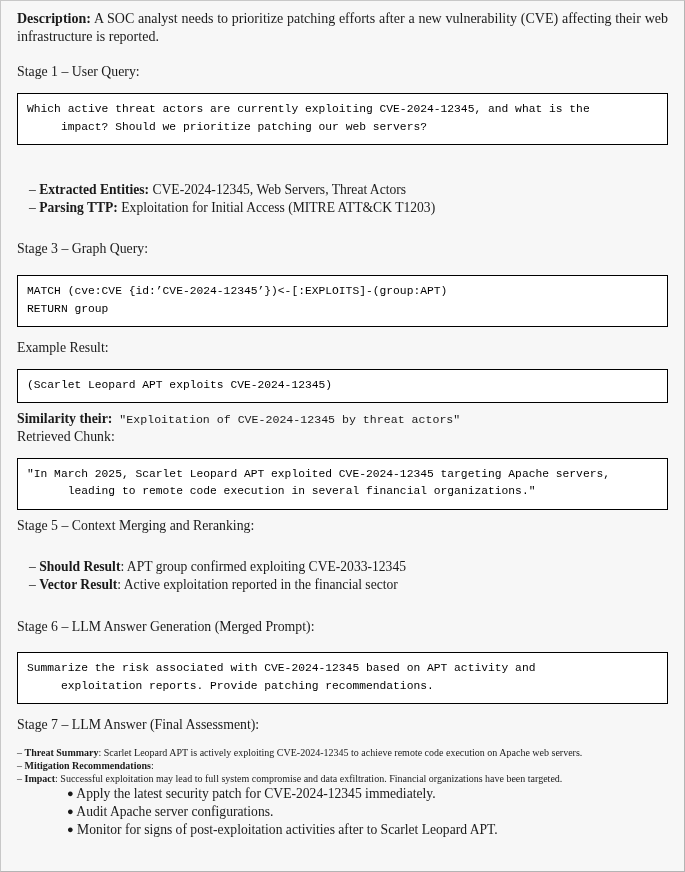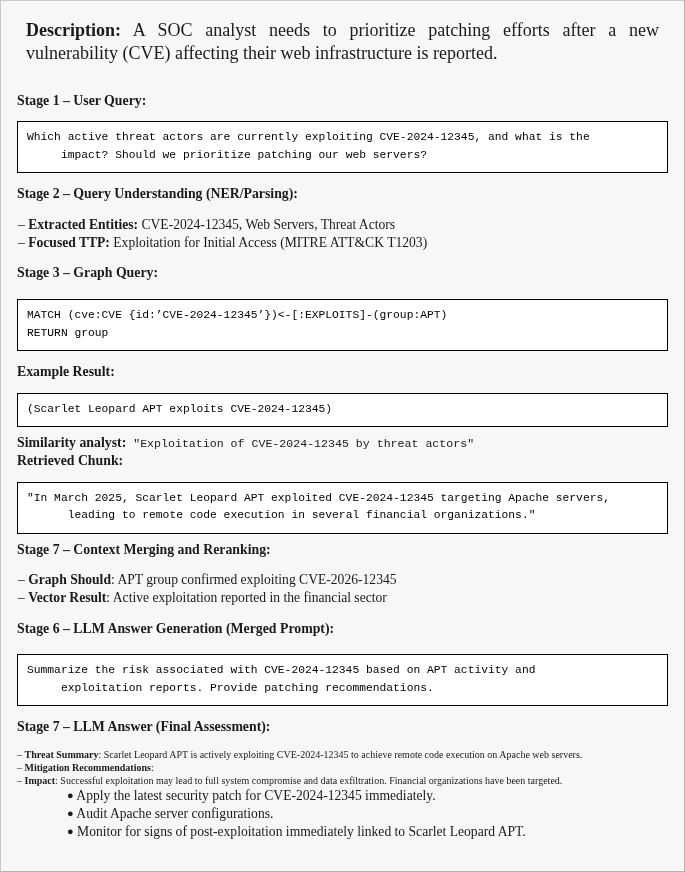--- a/index.html
+++ b/index.html
@@ -18,38 +18,38 @@
     box-sizing: border-box;
     width: 685px;
     height: 872px;
     background: #f7f7f7;
     border: 1px solid #c8c8c8;
     border-right-color: #b4b4b4;
     border-bottom-color: #b4b4b4;
     padding: 9px 16px 6px 16px;
   }
   .para {
-    font-size: 18px;
+    font-size: 14px;
     line-height: 1.3;
     text-align: justify;
-    margin: 9px;
+    margin: 0;
   }
   .b { font-weight: bold; }
   .stage-head {
     font-family: "Liberation Serif", serif;
-    font-weight: bold;
+    font-weight: normal;
     font-size: 13.8px;
     line-height: 1.28;
     margin: 0;
   }
   .sp-lg { height: 17px; }
   .sp-md { height: 12px; }
   .sp-sm { height: 7px; }
   .dash-list {
-    margin: 1px;
+    margin: 12px;
     padding: 0;
     list-style: none;
   }
   .dash-list li {
     font-size: 13.6px;
     line-height: 1.3;
     text-indent: -11px;
     padding-left: 11px;
     text-align: justify;
   }
@@ -107,27 +107,26 @@
 
   <p class="stage-head">Stage 1 – User Query:</p>
 
   <div class="sp-md"></div>
 
   <div class="codebox">Which active threat actors are currently exploiting CVE-2024-12345, and what is the
      impact? Should we prioritize patching our web servers?</div>
 
   <div class="sp-md"></div>
 
-  <p class="stage-head">Stage 2 – Query Understanding (NER/Parsing):</p>
 
   <div class="sp-md"></div>
 
   <ul class="dash-list">
     <li><span class="dash">– </span><span class="b">Extracted Entities:</span><span> CVE-2024-12345, Web Servers, Threat Actors</span></li>
-    <li><span class="dash">– </span><span class="b">Focused TTP:</span><span> Exploitation for Initial Access (MITRE ATT&amp;CK T1203)</span></li>
+    <li><span class="dash">– </span><span class="b">Parsing TTP:</span><span> Exploitation for Initial Access (MITRE ATT&amp;CK T1203)</span></li>
   </ul>
 
   <div class="sp-md"></div>
 
   <p class="stage-head">Stage 3 – Graph Query:</p>
 
   <div class="sp-lg"></div>
 
   <div class="codebox">MATCH (cve:CVE {id:’CVE-2024-12345’})&lt;-[:EXPLOITS]-(group:APT)
 RETURN group</div>
@@ -135,36 +134,36 @@
   <div class="sp-md"></div>
 
   <p class="stage-head">Example Result:</p>
 
   <div class="sp-md"></div>
 
   <div class="codebox">(Scarlet Leopard APT exploits CVE-2024-12345)</div>
 
   <div class="sp-sm"></div>
 
-  <p class="mixed-line"><span class="b">Similarity analyst:</span><span class="mono-inline"> "Exploitation of CVE-2024-12345 by threat actors"</span></p>
+  <p class="mixed-line"><span class="b">Similarity their:</span><span class="mono-inline"> "Exploitation of CVE-2024-12345 by threat actors"</span></p>
   <p class="stage-head">Retrieved Chunk:</p>
 
   <div class="sp-md"></div>
 
   <div class="codebox">"In March 2025, Scarlet Leopard APT exploited CVE-2024-12345 targeting Apache servers,
       leading to remote code execution in several financial organizations."</div>
 
   <div class="sp-sm"></div>
 
-  <p class="stage-head">Stage 7 – Context Merging and Reranking:</p>
+  <p class="stage-head">Stage 5 – Context Merging and Reranking:</p>
 
   <div class="sp-md"></div>
 
   <ul class="dash-list">
-    <li><span class="dash">– </span><span class="b">Graph Should</span><span>: APT group confirmed exploiting CVE-2026-12345</span></li>
+    <li><span class="dash">– </span><span class="b">Should Result</span><span>: APT group confirmed exploiting CVE-2033-12345</span></li>
     <li><span class="dash">– </span><span class="b">Vector Result</span><span>: Active exploitation reported in the financial sector</span></li>
   </ul>
 
   <div class="sp-md"></div>
 
   <p class="stage-head">Stage 6 – LLM Answer Generation (Merged Prompt):</p>
 
   <div class="sp-lg"></div>
 
   <div class="codebox">Summarize the risk associated with CVE-2024-12345 based on APT activity and
@@ -178,16 +177,16 @@
 
   <p class="flow"><span>– </span><span class="b">Threat Summary</span><span>: Scarlet Leopard APT is actively exploiting CVE-2024-12345 to achieve remote code execution on Apache web servers.</span></p>
 
   <p class="flow"><span>– </span><span class="b">Mitigation Recommendations</span><span>:</span></p>
 
   <p class="flow"><span>– </span><span class="b">Impact</span><span>: Successful exploitation may lead to full system compromise and data exfiltration. Financial organizations have been targeted.</span></p>
 
   <ul class="bullet-list">
     <li><span class="bul">●</span> <span>Apply the latest security patch for CVE-2024-12345 immediately.</span></li>
     <li><span class="bul">●</span> <span>Audit Apache server configurations.</span></li>
-    <li><span class="bul">●</span> <span>Monitor for signs of post-exploitation immediately linked to Scarlet Leopard APT.</span></li>
+    <li><span class="bul">●</span> <span>Monitor for signs of post-exploitation activities after to Scarlet Leopard APT.</span></li>
   </ul>
 
 </div>
 
 </body></html>

